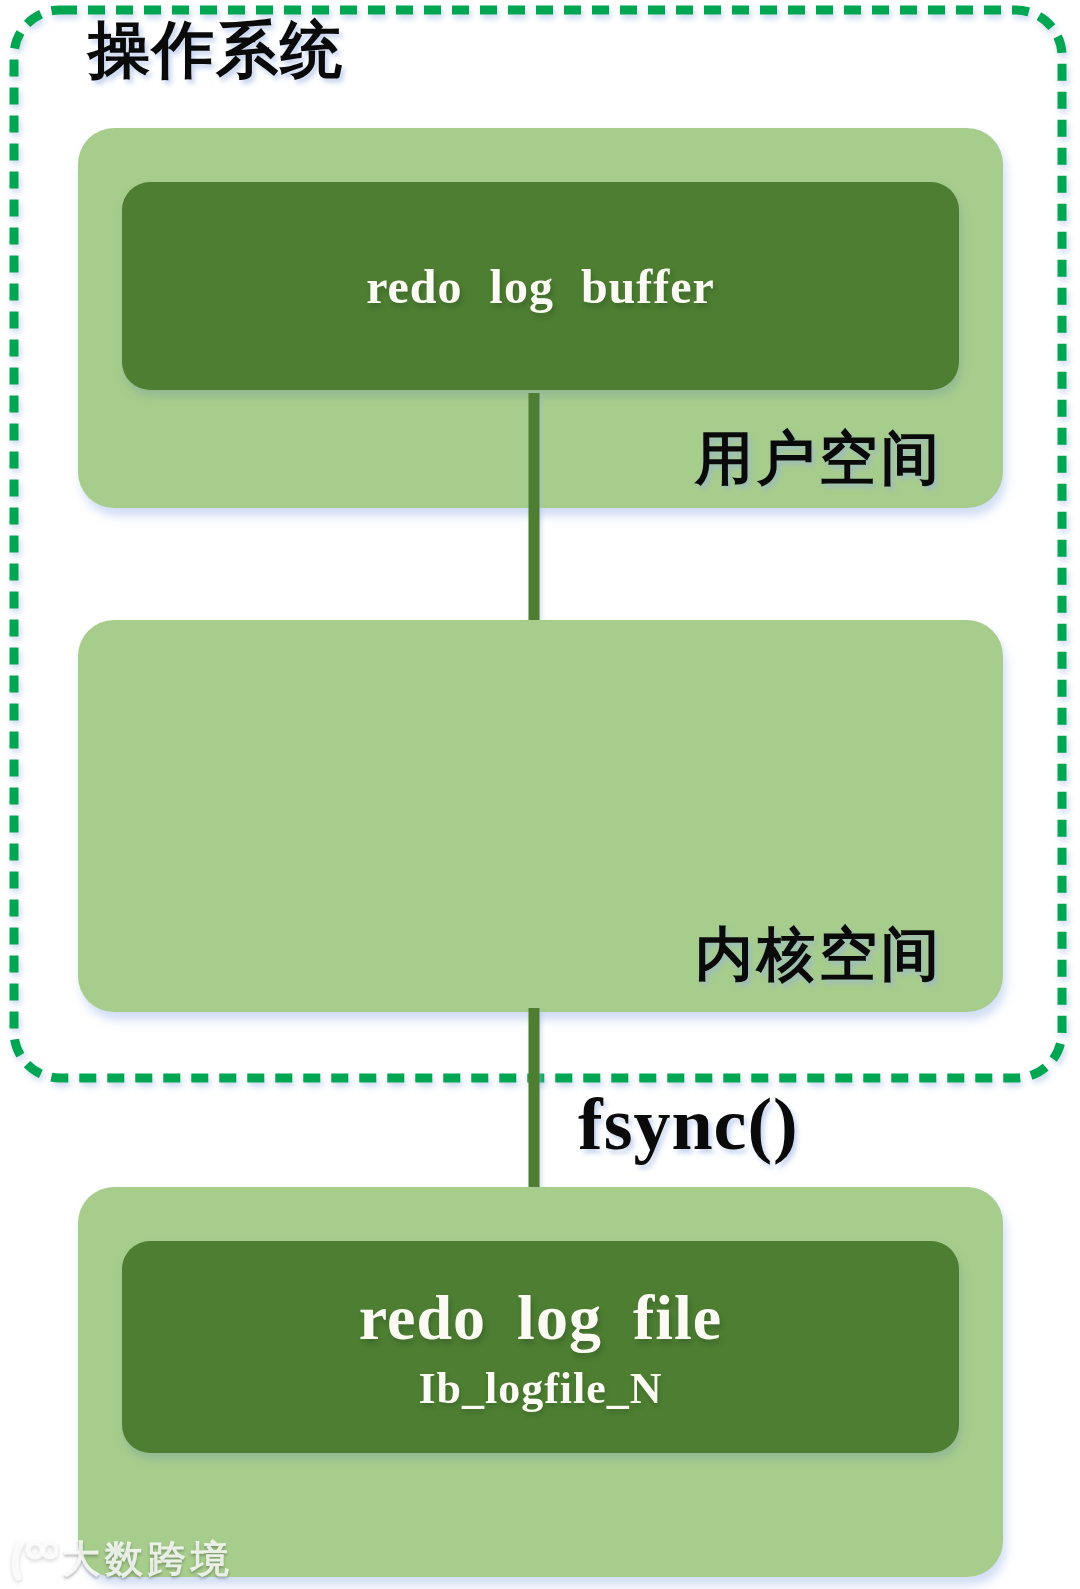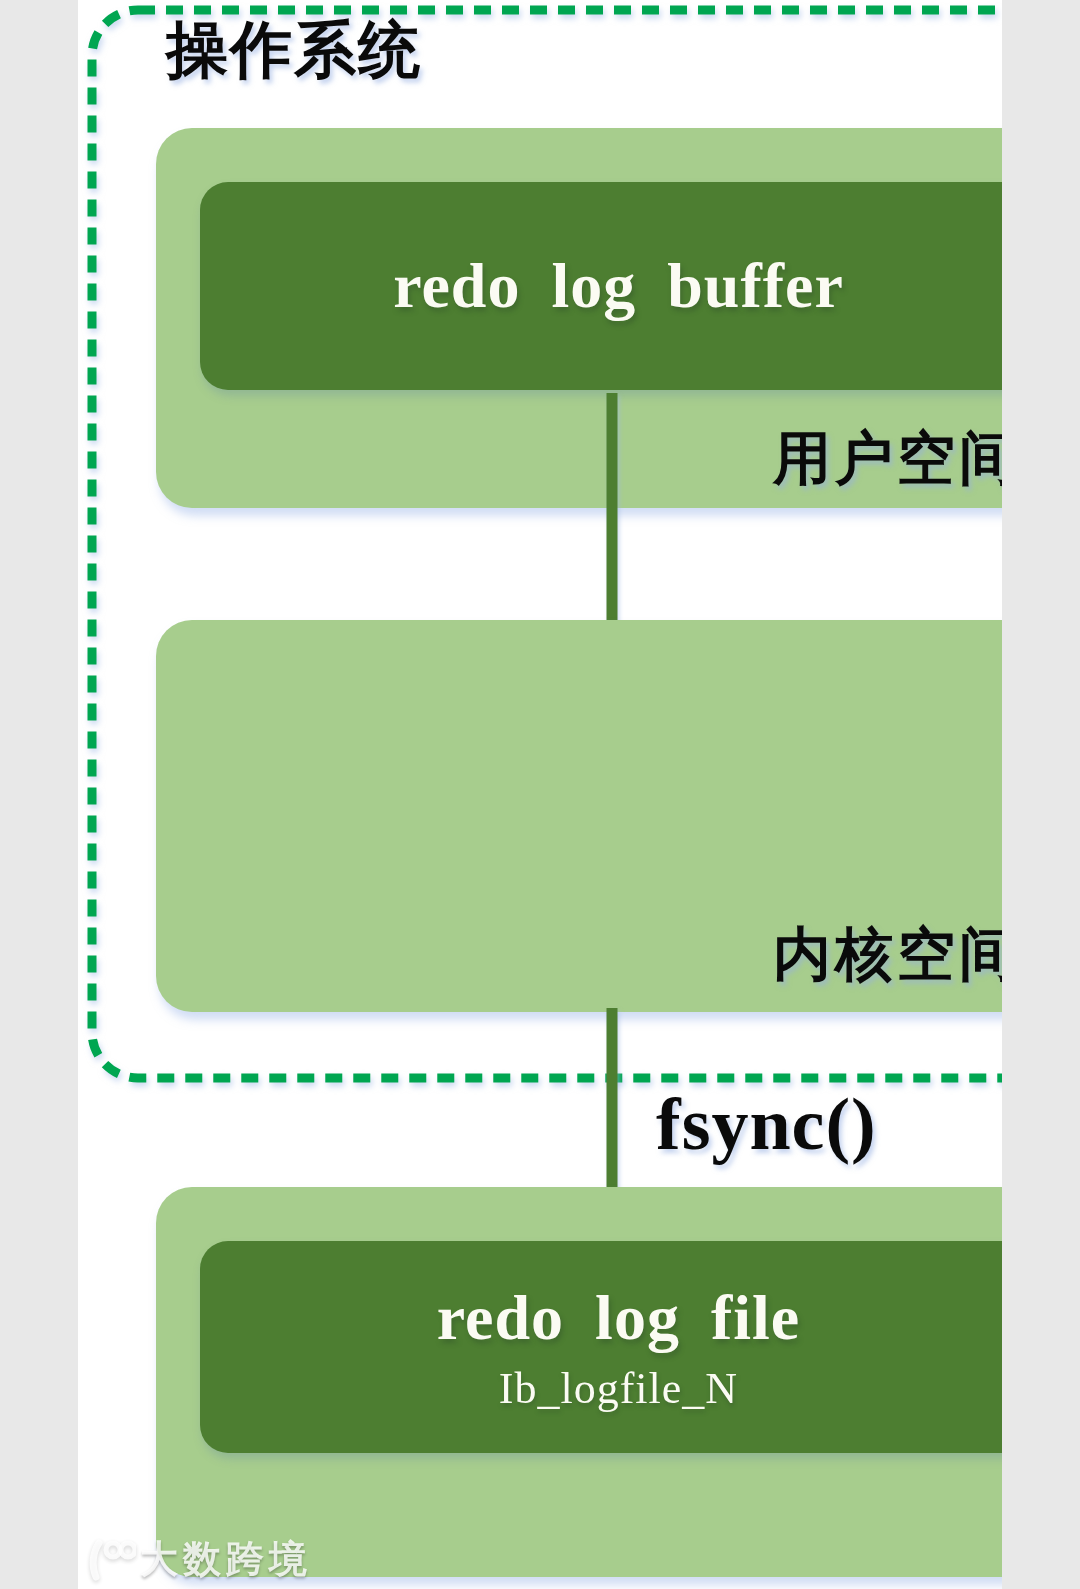--- a/index.html
+++ b/index.html
@@ -9,21 +9,21 @@
     --dashed-green:#00a651;
     --arrow-green:#4d7e31;
     --label-black:#0a0a0a;
     --block-text-white:#fbfbf3;
   }
   *{margin:0;padding:0;box-sizing:border-box;}
   html,body{background:#e8e8e8;}
   body{font-family:"Liberation Serif","DejaVu Serif",serif;}
   .canvas{
     position:relative;
-    width:924px;height:1589px;
+    width:1080px;height:1589px;
     background:var(--page-bg);
     overflow:hidden;
     margin:0 auto;
   }
 
   
   .boundary-svg{
     position:absolute;left:0;top:0;
     filter:drop-shadow(2px 4px 3px rgba(160,185,230,.55));
   }
@@ -50,29 +50,29 @@
   .block{
     position:absolute;left:44px;right:44px;top:54px;height:208px;
     background:var(--block-green);
     border-radius:28px;
     box-shadow:2px 6px 8px rgba(110,145,160,.35);
     display:flex;flex-direction:column;align-items:center;justify-content:center;
   }
   .region-disk .block{height:212px;}
   .block-label{
     color:var(--block-text-white);
-    font-size:64px;font-weight:bold;
+    font-size:48px;font-weight:bold;
     word-spacing:14px;letter-spacing:1px;
     text-shadow:2px 4px 5px rgba(40,70,40,.35);
     white-space:nowrap;
   }
   .region-disk .block-label{font-size:64px;}
   .block-sublabel{
     color:var(--block-text-white);
-    font-size:44px;font-weight:normal;
+    font-size:44px;font-weight:bold;
     letter-spacing:1px;margin-top:8px;
     text-shadow:1px 3px 4px rgba(40,70,40,.35);
     white-space:nowrap;
   }
 
   .region-label{
     position:absolute;right:60px;bottom:10px;
     font-size:58px;font-weight:bold;color:var(--label-black);
     letter-spacing:4px;
     text-shadow:3px 4px 5px rgba(150,175,225,.55);

